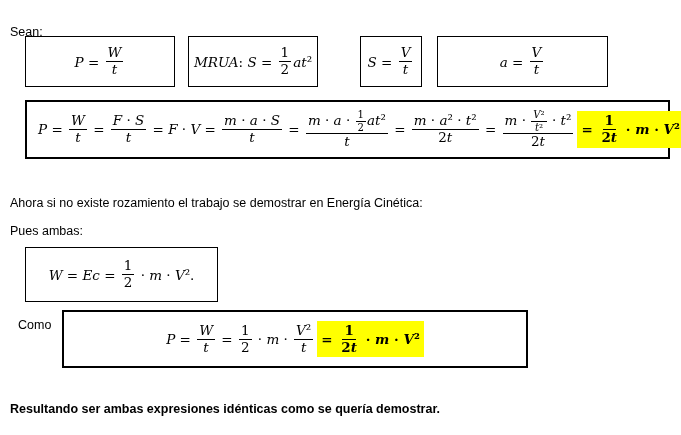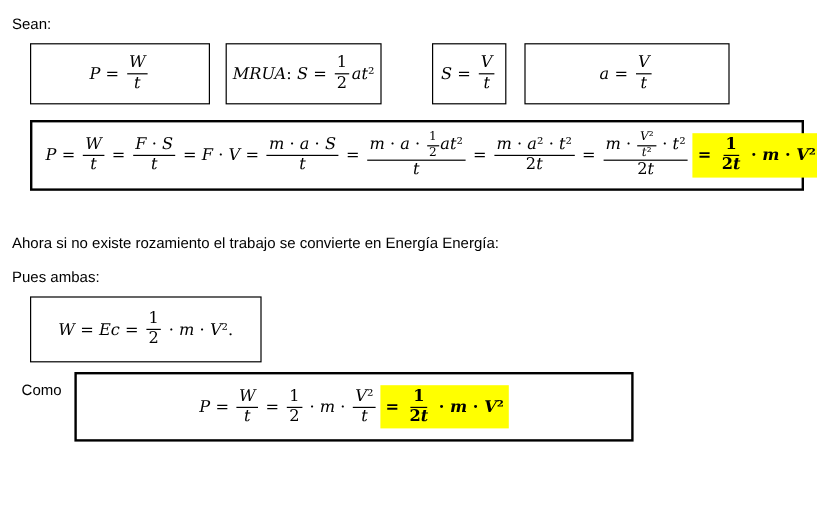--- a/index.html
+++ b/index.html
@@ -62,21 +62,21 @@
     font-weight: bold;
     padding: 2px 4px;
     margin-left: 2px;
   }
 </style>
 </head>
 <body>
 
 <div class="page">
 
-  <div class="label" style="left:10px; top:13px;">Sean:</div>
+  <div class="label" style="left:10px; top:25px;">Sean:</div>
 
   <div class="fbox" style="left:25px; top:36px; width:150px; height:51px;">
     <span class="math">
         <span class="mi">P</span>
         <span> = </span>
         <span class="frac"><span class="num"><span class="mi">W</span></span><span class="den"><span class="mi">t</span></span></span>
       </span>
   </div>
 
   <div class="fbox" style="left:188px; top:36px; width:130px; height:51px;">
@@ -123,21 +123,21 @@
         <span> = </span>
         <span class="frac"><span class="num"><span class="mi">m</span><span> · </span><span class="mi">a</span><span> · </span><span class="frac"><span class="num"><span>1</span></span><span class="den"><span>2</span></span></span><span class="mi">at</span><span>²</span></span><span class="den"><span class="mi">t</span></span></span>
         <span> = </span>
         <span class="frac"><span class="num"><span class="mi">m</span><span> · </span><span class="mi">a</span><span>² · </span><span class="mi">t</span><span>²</span></span><span class="den"><span>2</span><span class="mi">t</span></span></span>
         <span> = </span>
         <span class="frac"><span class="num"><span class="mi">m</span><span> · </span><span class="frac"><span class="num"><span class="mi">V</span><span>²</span></span><span class="den"><span class="mi">t</span><span>²</span></span></span><span> · </span><span class="mi">t</span><span>²</span></span><span class="den"><span>2</span><span class="mi">t</span></span></span>
         <span class="hl"><span>= </span><span class="frac"><span class="num"><span>1</span></span><span class="den"><span>2</span><span class="mi">t</span></span></span><span> · </span><span class="mi">m</span><span> · </span><span class="mi">V</span><span>²</span></span>
       </span>
   </div>
 
-  <div class="label" style="left:10px; top:196px;">Ahora si no existe rozamiento el trabajo se convierte en Energía Energía:</div>
+  <div class="label" style="left:10px; top:196px;">Ahora si no existe rozamiento el trabajo se demostrar en Energía Cinética:</div>
 
   <div class="label" style="left:10px; top:224px;">Pues ambas:</div>
 
   <div class="fbox" style="left:25px; top:247px; width:193px; height:55px;">
     <span class="math">
         <span class="mi">W</span>
         <span> = </span>
         <span class="mi">Ec</span>
         <span> = </span>
         <span class="frac"><span class="num"><span>1</span></span><span class="den"><span>2</span></span></span>
@@ -159,14 +159,15 @@
         <span> = </span>
         <span class="frac"><span class="num"><span>1</span></span><span class="den"><span>2</span></span></span>
         <span> · </span>
         <span class="mi">m</span>
         <span> · </span>
         <span class="frac"><span class="num"><span class="mi">V</span><span>²</span></span><span class="den"><span class="mi">t</span></span></span>
         <span class="hl"><span>= </span><span class="frac"><span class="num"><span>1</span></span><span class="den"><span>2</span><span class="mi">t</span></span></span><span> · </span><span class="mi">m</span><span> · </span><span class="mi">V</span><span>²</span></span>
       </span>
   </div>
 
+  <div class="label bold" style="left:10px; top:402px;">Resultando ser ambas expresiones idénticas como se quería demostrar.</div>
 
 </div>
 
 </body></html>

